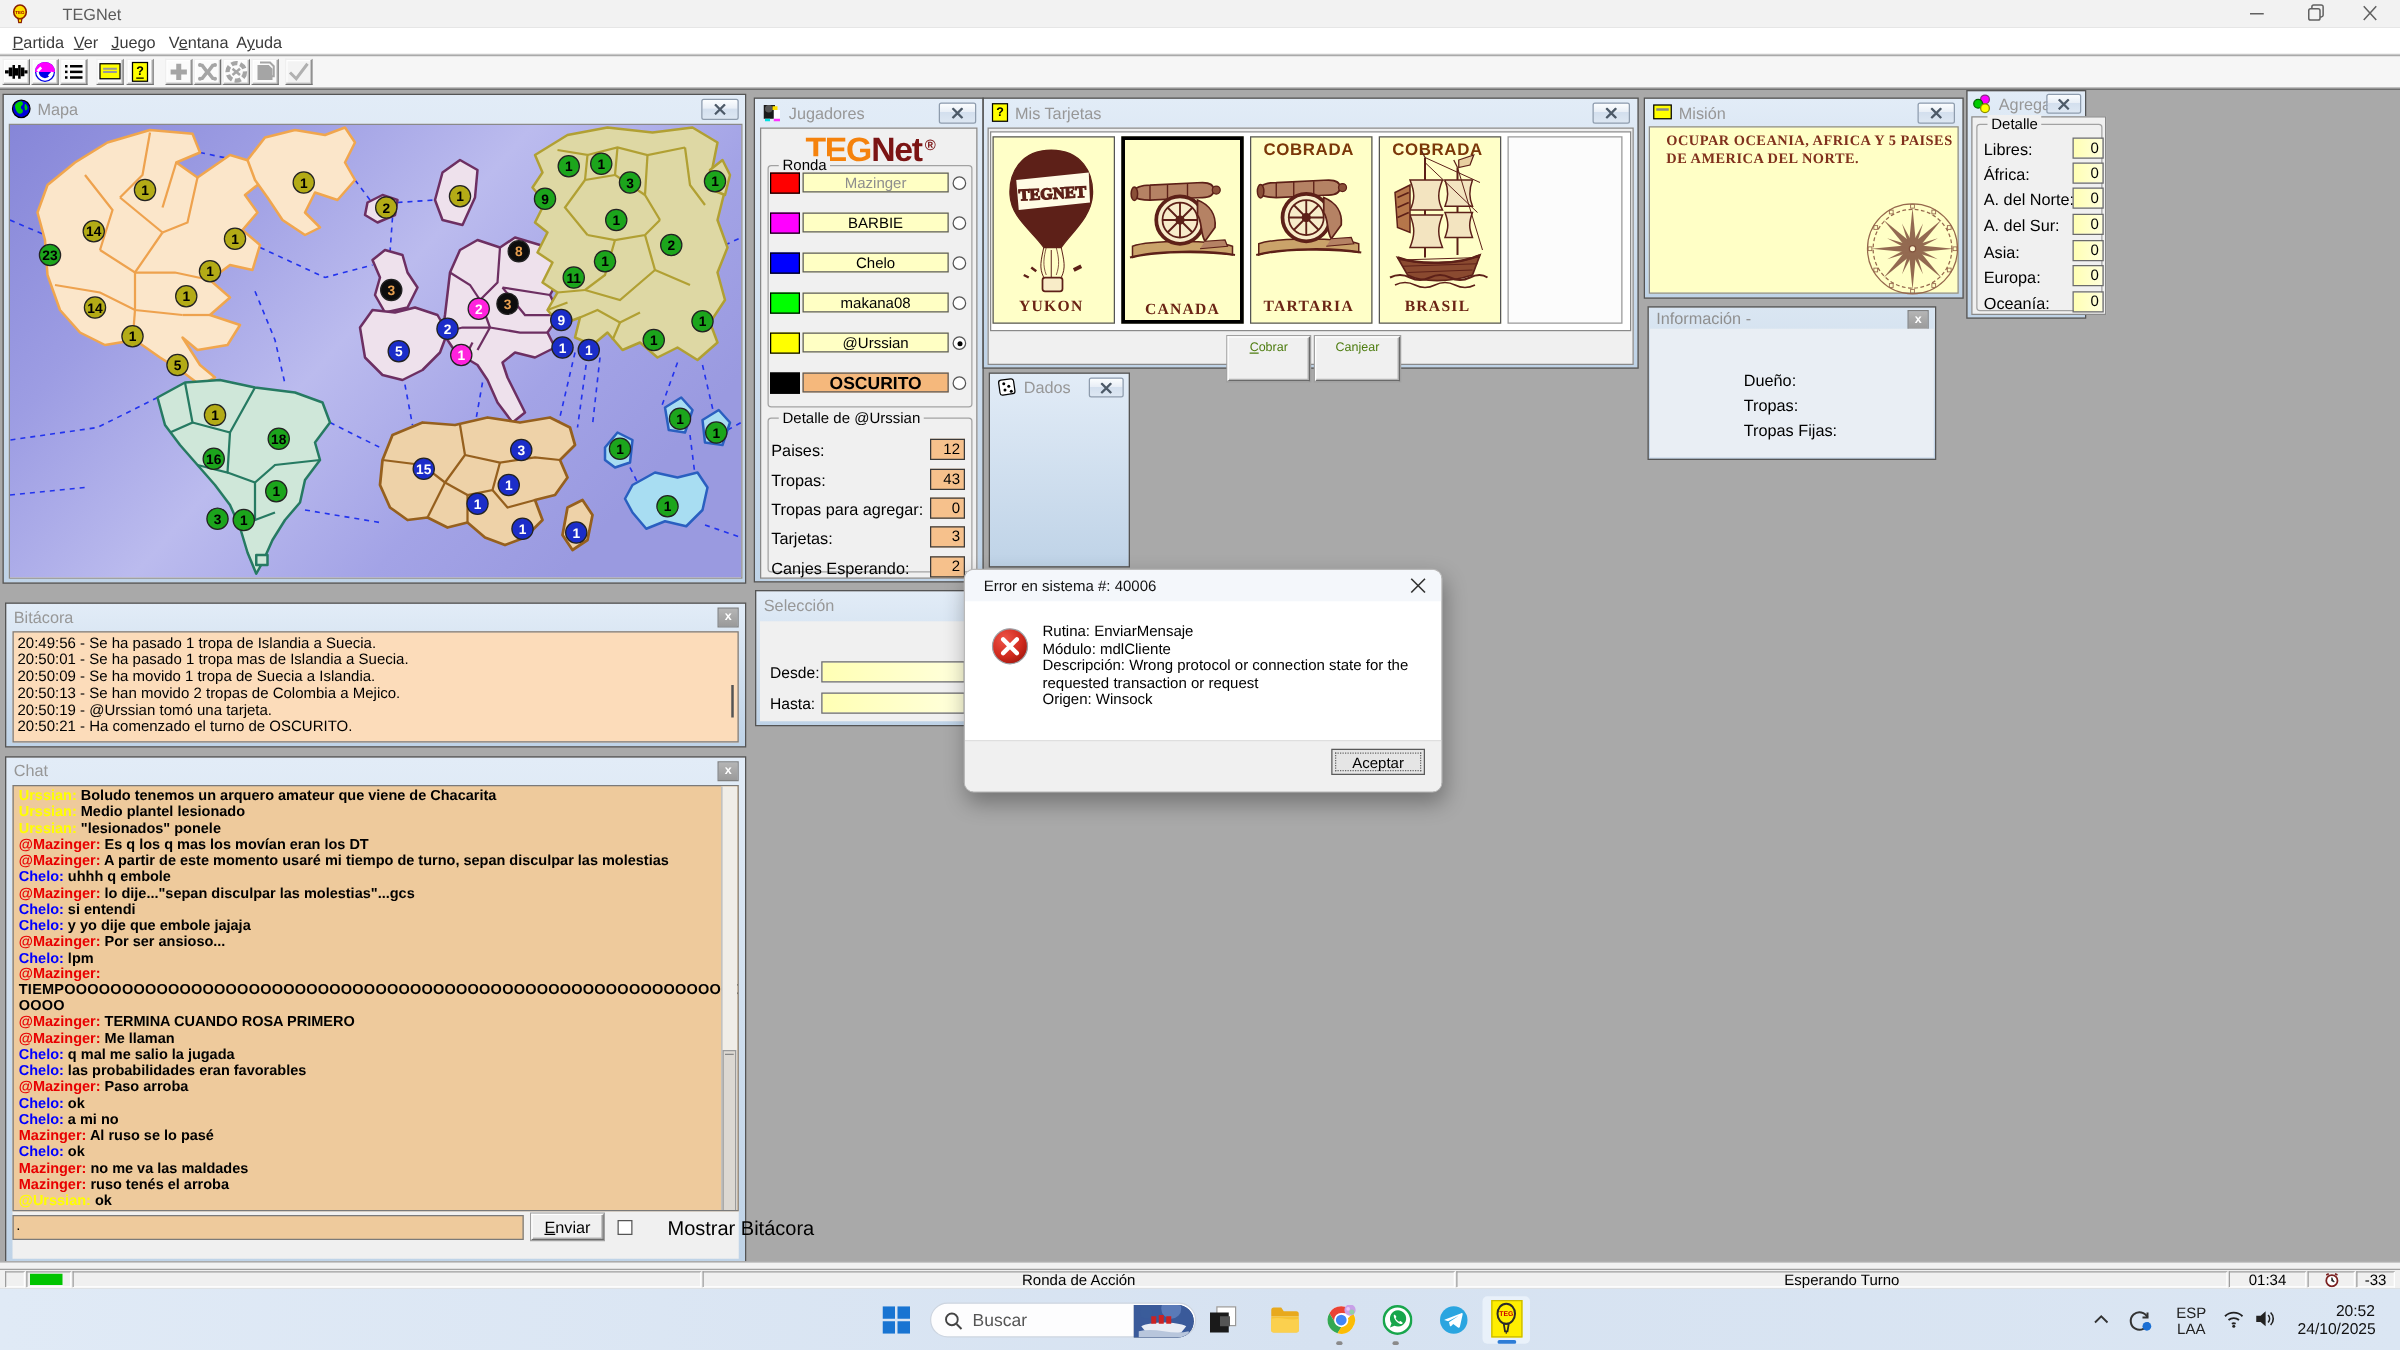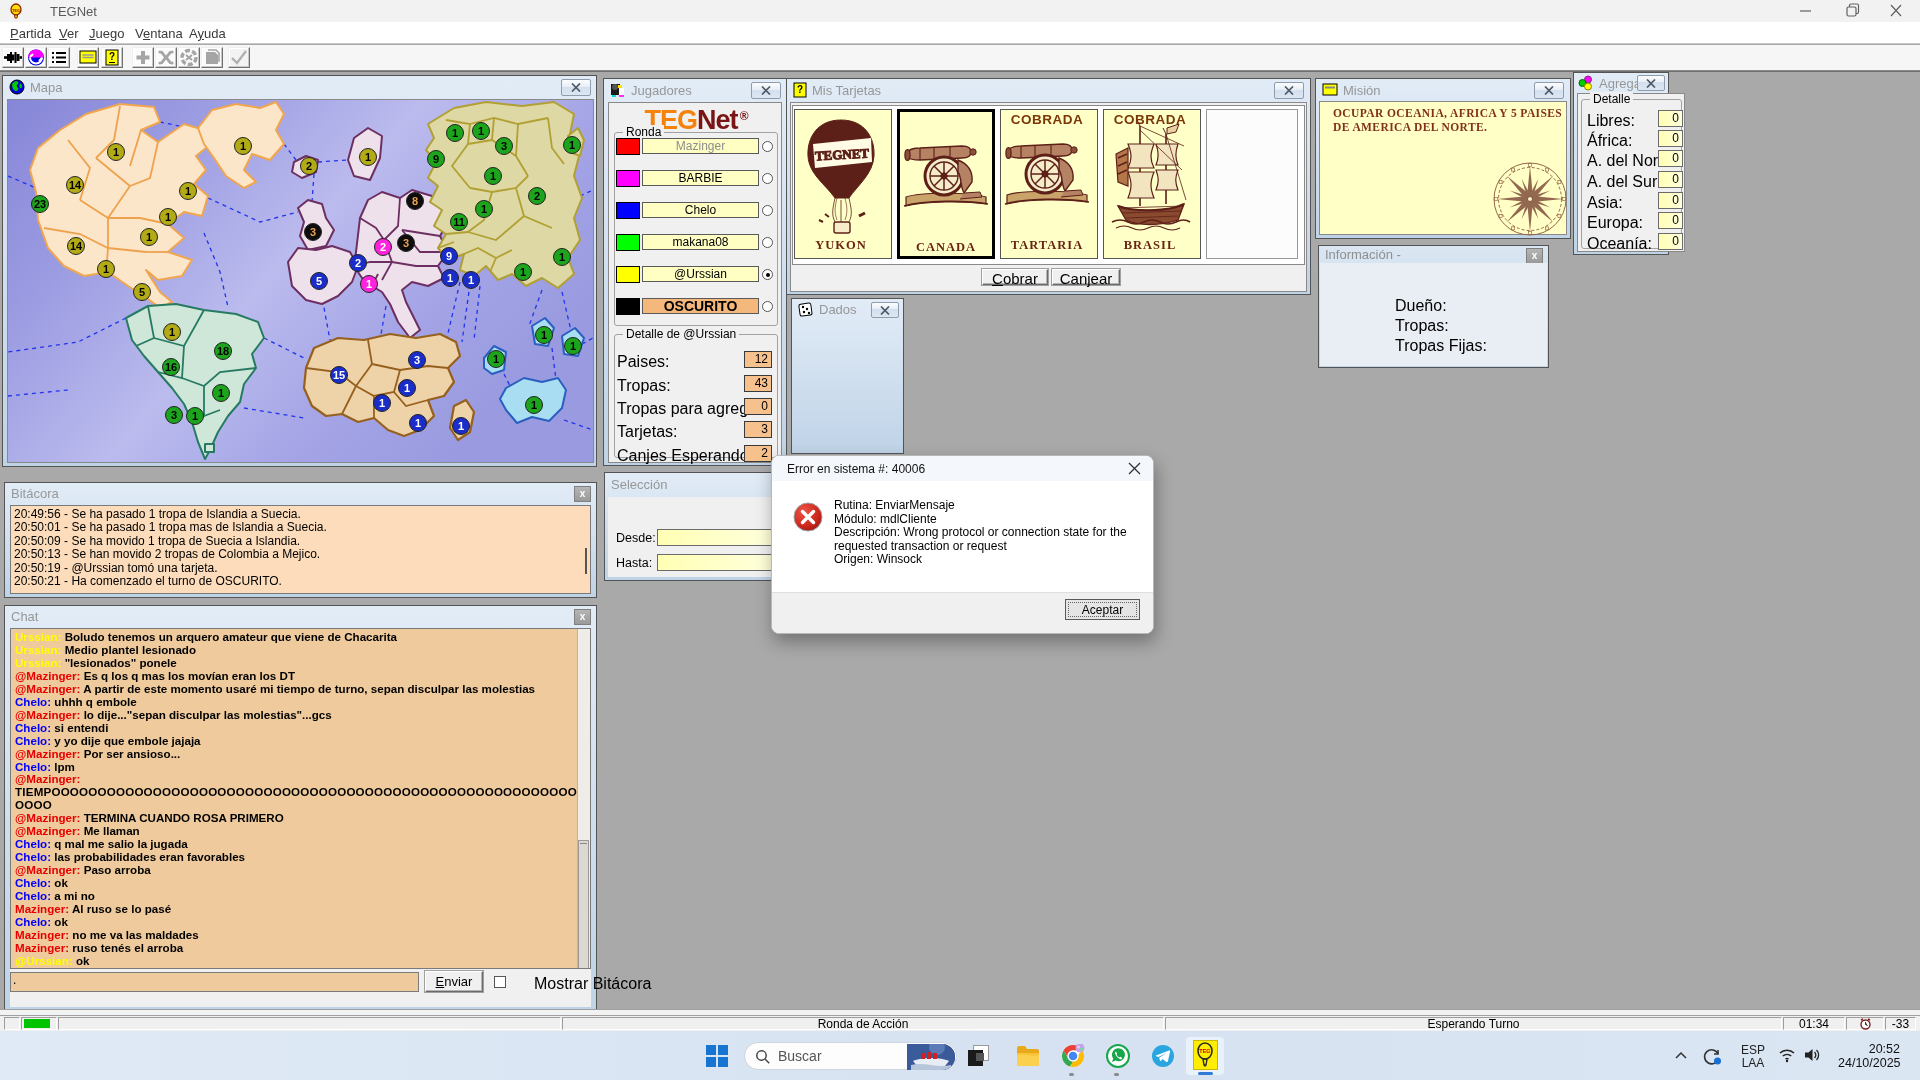--- a/index.html
+++ b/index.html
@@ -13,28 +13,28 @@
 #mdi{position:absolute;left:0;top:71px;width:1920px;height:938px;background:#a9a9a9;border-top:1px solid #6f6f6f}
 .win{position:absolute;border:1px solid #545454;background:linear-gradient(#e2ecf7,#bfd3e7)}
 .wtb{position:relative;height:22px;display:flex;align-items:center;padding-left:6px;color:#979797;font-size:13px}
 .wcontent{position:absolute;background:#f0f0f0;border:1px solid #898989}
 .closebtn{position:absolute;top:3px;width:30px;height:17px;background:linear-gradient(#fbfdfe,#e8eef6 45%,#d3dfee 46%,#dde7f2);border:1px solid #8e9cad;border-radius:2px;display:flex;align-items:center;justify-content:center}
 .xbtn{position:absolute;width:17px;height:16px;background:linear-gradient(#b5b5b5,#9a9a9a);border:1px solid #808080;color:#fff;font-size:10px;font-weight:bold;text-align:center;line-height:14px}
 .gbox{position:absolute;border:1px solid #a2a2a2;border-radius:3px}
 .gbox>span{position:absolute;top:-8px;left:8px;background:#f0f0f0;padding:0 3px;font-size:12px;color:#000}
 .yfield{position:absolute;background:linear-gradient(90deg,#ffffb4,#ffffdc);border:1px solid #6b6b6b;font-size:12px}
 .ofield{position:absolute;background:#f6c18c;border:1px solid #3a3a3a;font-size:12px;text-align:right;padding-right:3px}
-.lbl{position:absolute;font-size:16px;color:#000;white-space:nowrap}
+.lbl{position:absolute;font-size:13px;color:#000;white-space:nowrap}
 #strip{position:absolute;left:0;top:1009px;width:1920px;height:7px;background:#f2f2f2;border:1px solid #9f9f9f;border-left:none;border-right:none}
 #statusbar{position:absolute;left:0;top:1016px;width:1920px;height:15px;background:#f0f0f0}
 .scell{position:absolute;top:1px;height:13px;border:1px solid;border-color:#9d9d9d #ffffff #ffffff #9d9d9d;font-size:12px;text-align:center;color:#000}
 #taskbar{position:absolute;left:0;top:1031px;width:1920px;height:49px;background:linear-gradient(90deg,#e0eaf6,#d6e2f1 55%,#dbe6f3)}
 .card{position:absolute;top:3px;width:98px;height:150px;background:#ffffc8;border:1px solid #555}
 .card svg{position:absolute;left:0;top:0}
-.btn97{position:absolute;height:16px;background:#f0f0f0;border:1px solid;border-color:#fff #6a6a6a #6a6a6a #fff;box-shadow:0 0 0 1px #a0a0a0,inset -1px -1px 0 #b5b5b5;font-size:15px;color:#000000;text-align:center;line-height:18px}
+.btn97{position:absolute;height:36px;background:#f0f0f0;border:1px solid;border-color:#fff #6a6a6a #6a6a6a #fff;box-shadow:0 0 0 1px #a0a0a0,inset -1px -1px 0 #b5b5b5;font-size:10px;color:#4d7c0f;text-align:center;line-height:18px}
 .dpad{position:absolute;width:45px;height:44px;background:#f7b981;border-radius:9px}
 .die{position:absolute;width:33px;height:33px;background:linear-gradient(135deg,#faf6dc,#e8dfb4 60%,#cfc394);border-radius:5px;border:1px solid #b8ad84;box-shadow:inset 1px 1px 0 #fff}
 </style></head>
 <body>
 <div id="titlebar">
  <svg style="position:absolute;left:8px;top:3px" width="16" height="16" viewBox="0 0 16 16">
       <ellipse cx="8" cy="6.5" rx="5" ry="5.5" fill="#ffe000" stroke="#8a2000" stroke-width="1.3"></ellipse>
       <path d="M6.5 12 L9.5 12 L9 15 L7 15 Z" fill="#ffe000" stroke="#8a2000" stroke-width="1"></path>
       <text x="8" y="8.5" font-size="3.6" text-anchor="middle" fill="#a00000" font-weight="bold">TEG</text>
     </svg>

